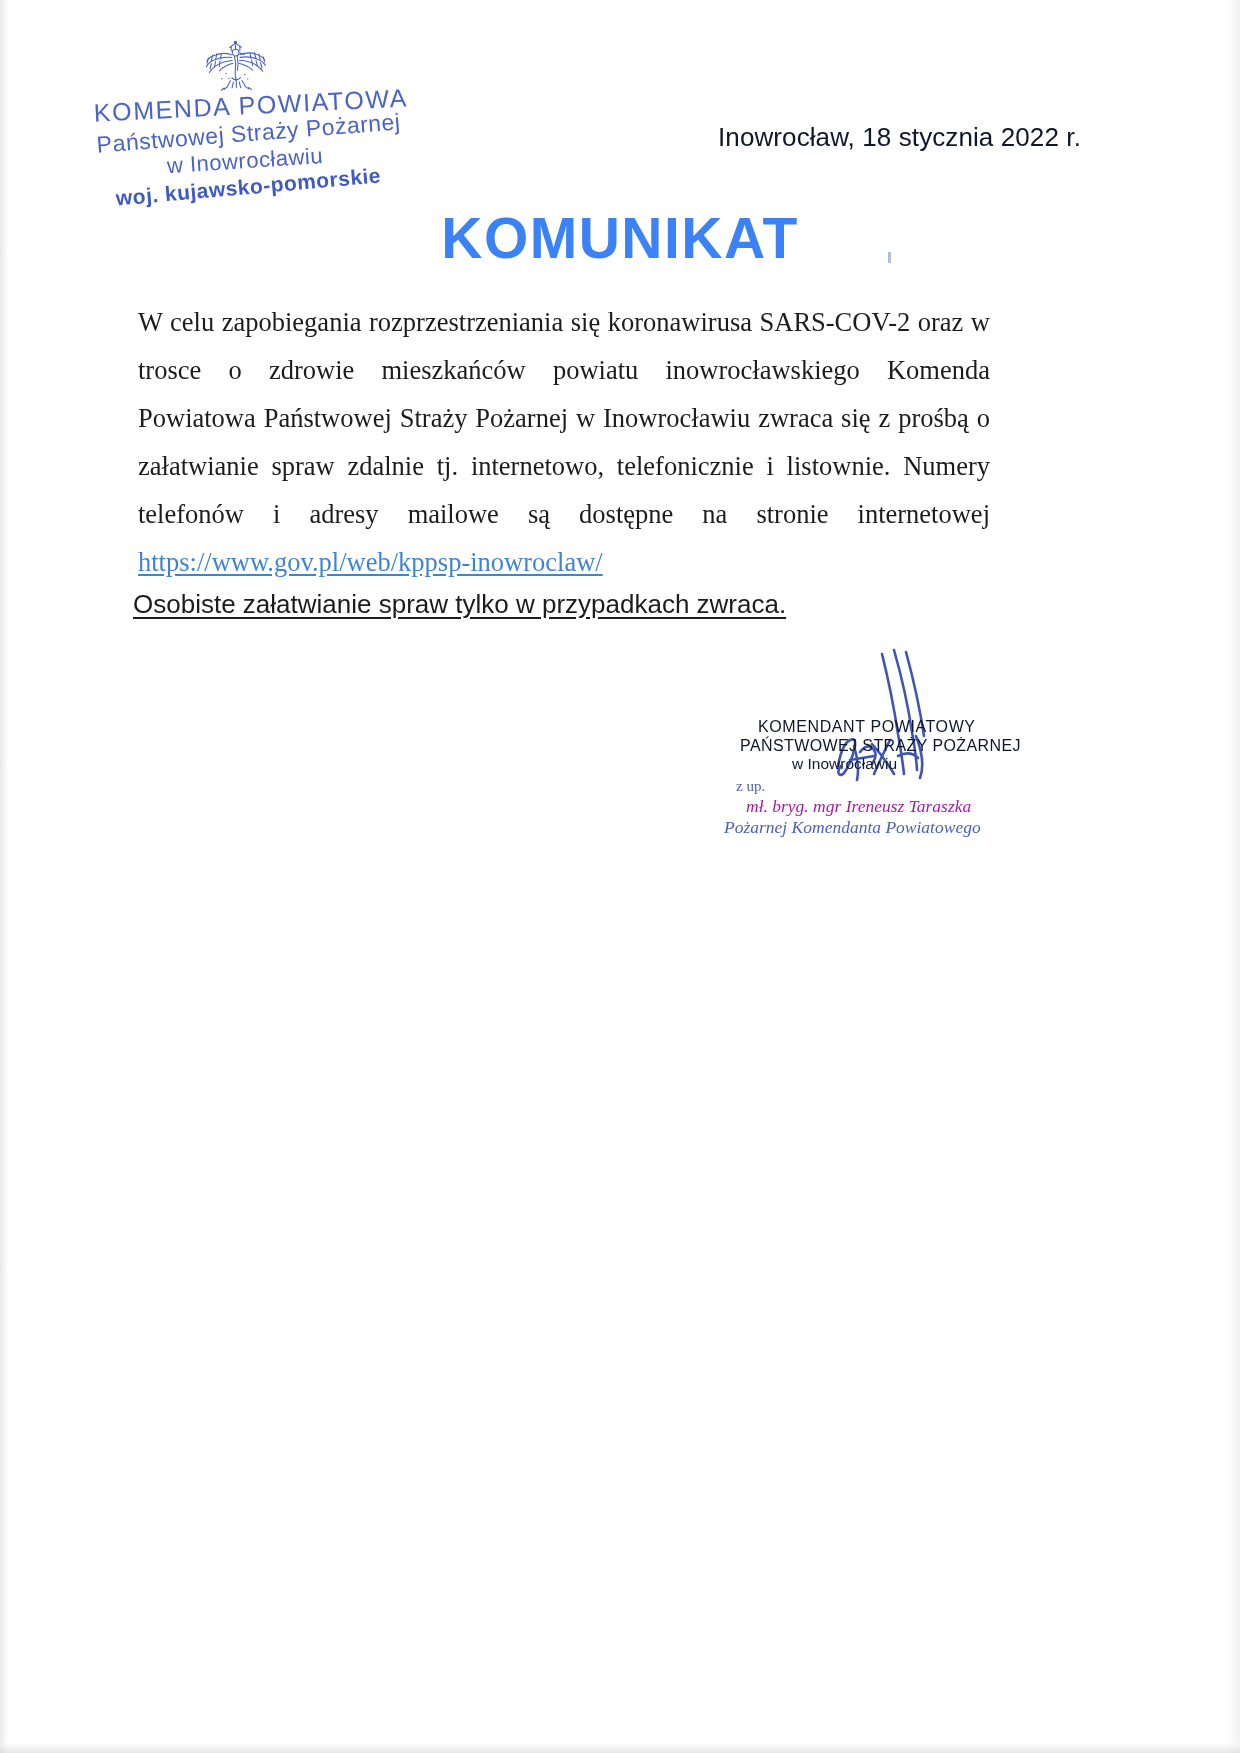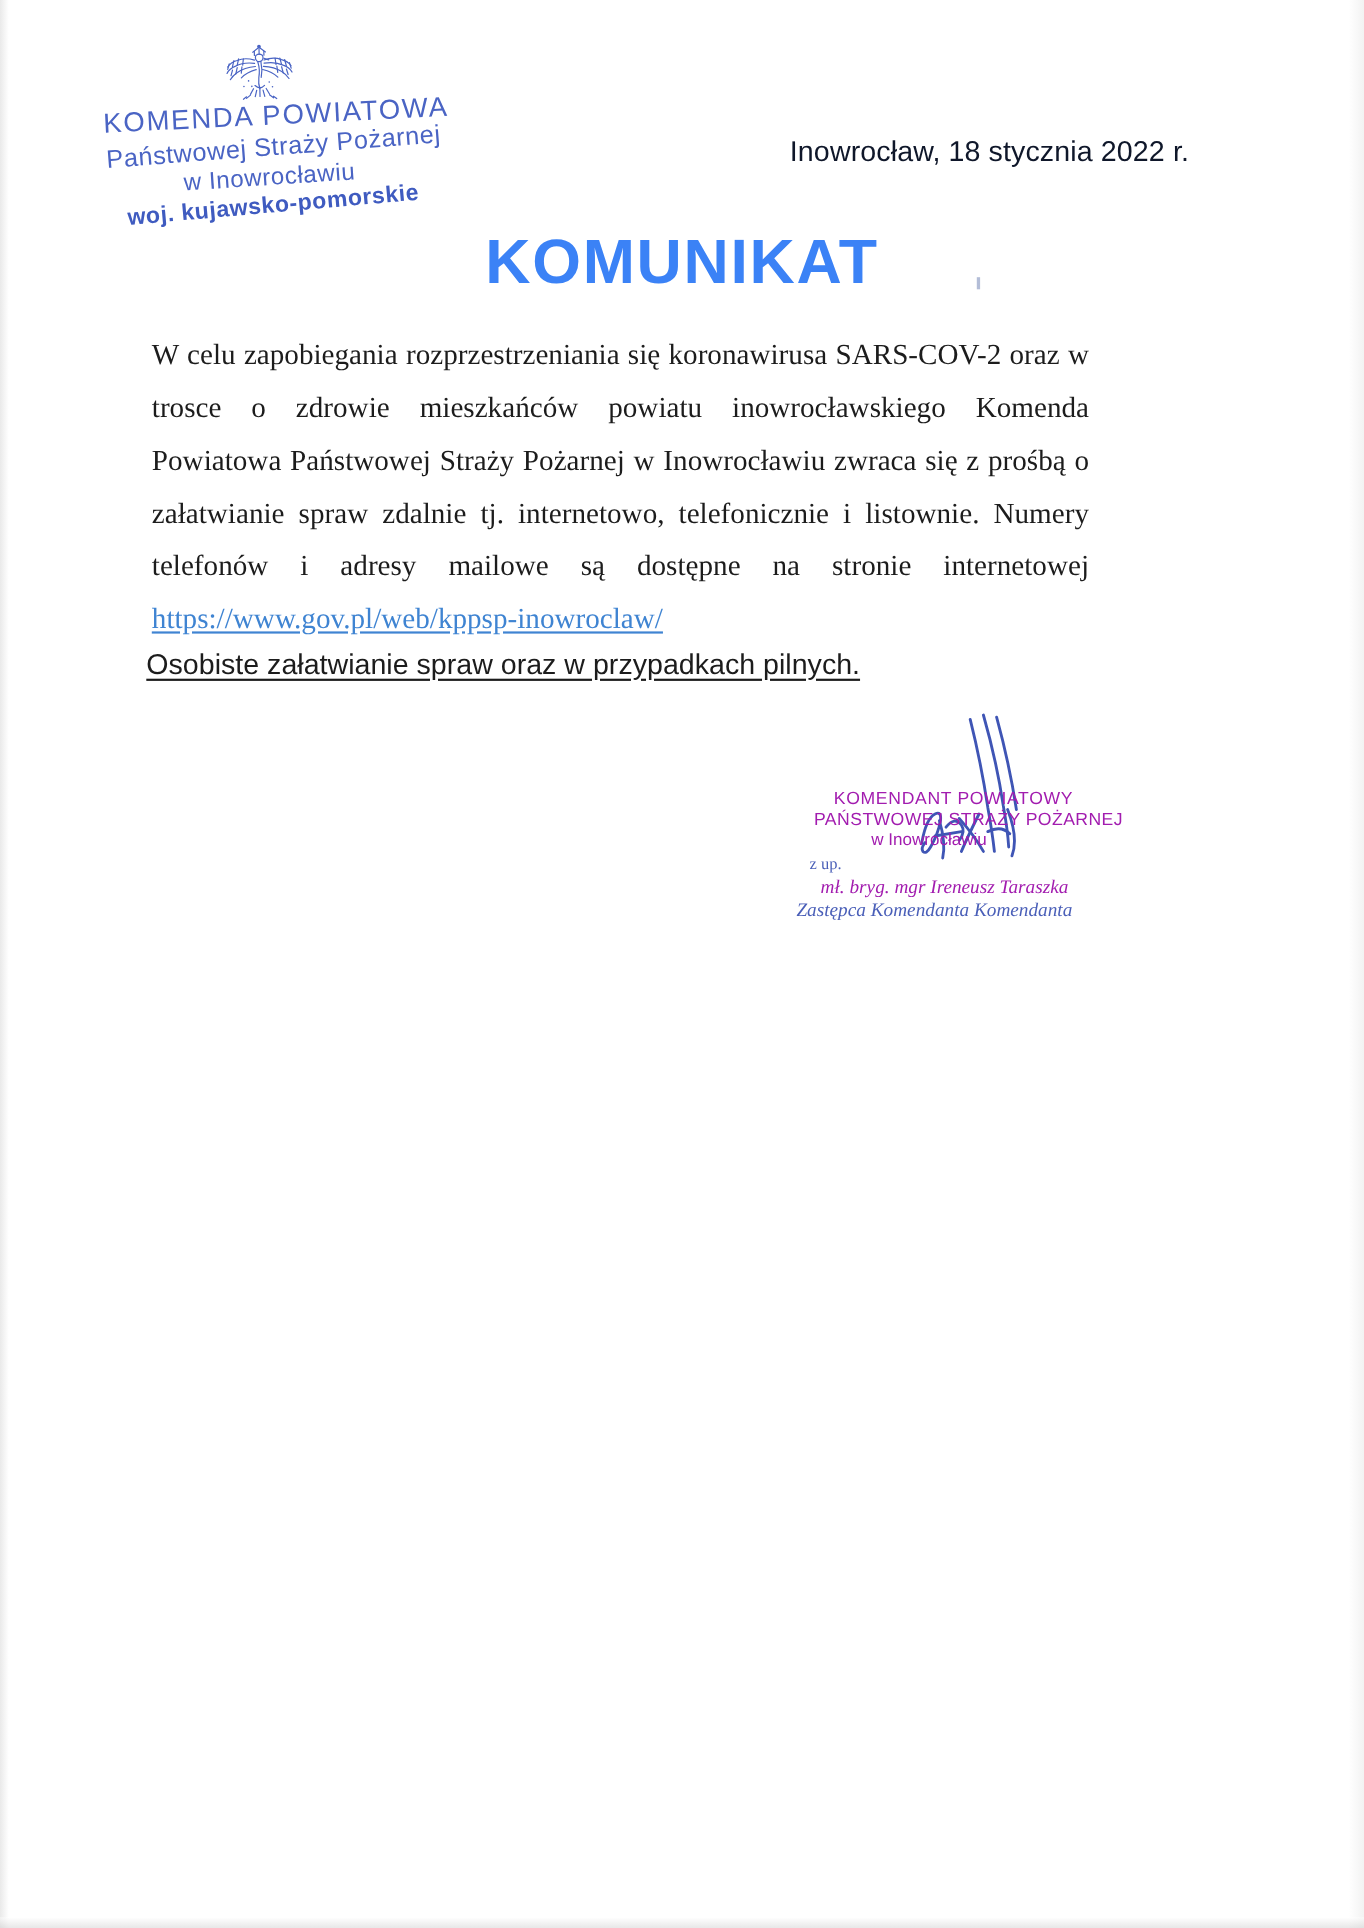--- a/index.html
+++ b/index.html
@@ -160,21 +160,21 @@
     position: absolute;
     left: 700px;
     top: 700px;
     width: 330px;
     height: 160px;
     color: #4a64c4;
   }
   .sig-line {
     position: absolute;
     white-space: nowrap;
-    color: #a21caf;
+    color: #0f172a;
     font-family: "Liberation Sans", sans-serif;
   }
   .sig-l1 { left: 58px; top: 18px; font-size: 16px; letter-spacing: .6px; }
   .sig-l2 { left: 40px; top: 37px; font-size: 16px; letter-spacing: .4px; }
   .sig-l3 { left: 92px; top: 55px; font-size: 15.5px; }
   .sig-zup {
     position: absolute;
     left: 36px; top: 78px;
     font-size: 15px;
     color: #4a5fb8;
@@ -268,21 +268,21 @@
 
   <div class="doc-date">Inowrocław, 18 stycznia 2022 r.</div>
 
   <div class="doc-title">KOMUNIKAT</div>
   <div class="title-speck"></div>
 
   <div class="body-block">
     <p class="body-para"><span>W celu zapobiegania rozprzestrzeniania się koronawirusa  SARS-COV-2 oraz w trosce o zdrowie mieszkańców powiatu inowrocławskiego Komenda Powiatowa Państwowej Straży Pożarnej w Inowrocławiu zwraca się z prośbą o załatwianie spraw zdalnie tj. internetowo, telefonicznie i listownie. Numery telefonów i adresy mailowe są dostępne na stronie internetowej </span><a class="link" href="#">https://www.gov.pl/web/kppsp-inowroclaw/</a></p>
   </div>
 
-  <div class="notice-line">Osobiste załatwianie spraw oraz w przypadkach pilnych.</div>
+  <div class="notice-line">Osobiste załatwianie spraw tylko w przypadkach zwraca.</div>
 
   <div class="sig-block">
 
     <svg class="handwriting" viewBox="0 0 210 170">
       <g fill="none" stroke="#3f55b5" stroke-width="2.6" stroke-linecap="round">
         <path d="M62 6 q10 40 16 80 q4 22 6 40"></path>
         <path d="M74 2 q12 42 18 82 q4 22 5 38"></path>
         <path d="M86 4 q12 44 18 84"></path>
         <path d="M18 118 q4 -22 12 -26 q6 -3 5 6 q-2 12 -9 24 q-4 7 -7 4 q-2 -3 2 -8"></path>
         <path d="M34 98 q6 20 3 34"></path>
@@ -293,16 +293,16 @@
         <path d="M30 112 l24 -4"></path>
         <path d="M96 88 q10 26 4 42"></path>
       </g>
     </svg>
 
     <div class="sig-line sig-l1">KOMENDANT POWIATOWY</div>
     <div class="sig-line sig-l2">PAŃSTWOWEJ STRAŻY POŻARNEJ</div>
     <div class="sig-line sig-l3">w Inowrocławiu</div>
     <div class="sig-zup">z up.</div>
     <div class="sig-name">mł. bryg. mgr Ireneusz Taraszka</div>
-    <div class="sig-role">Zastępca Komendanta Komendanta</div>
+    <div class="sig-role">Pożarnej Komendanta Powiatowego</div>
   </div>
 
 </div>
 
 </body></html>

